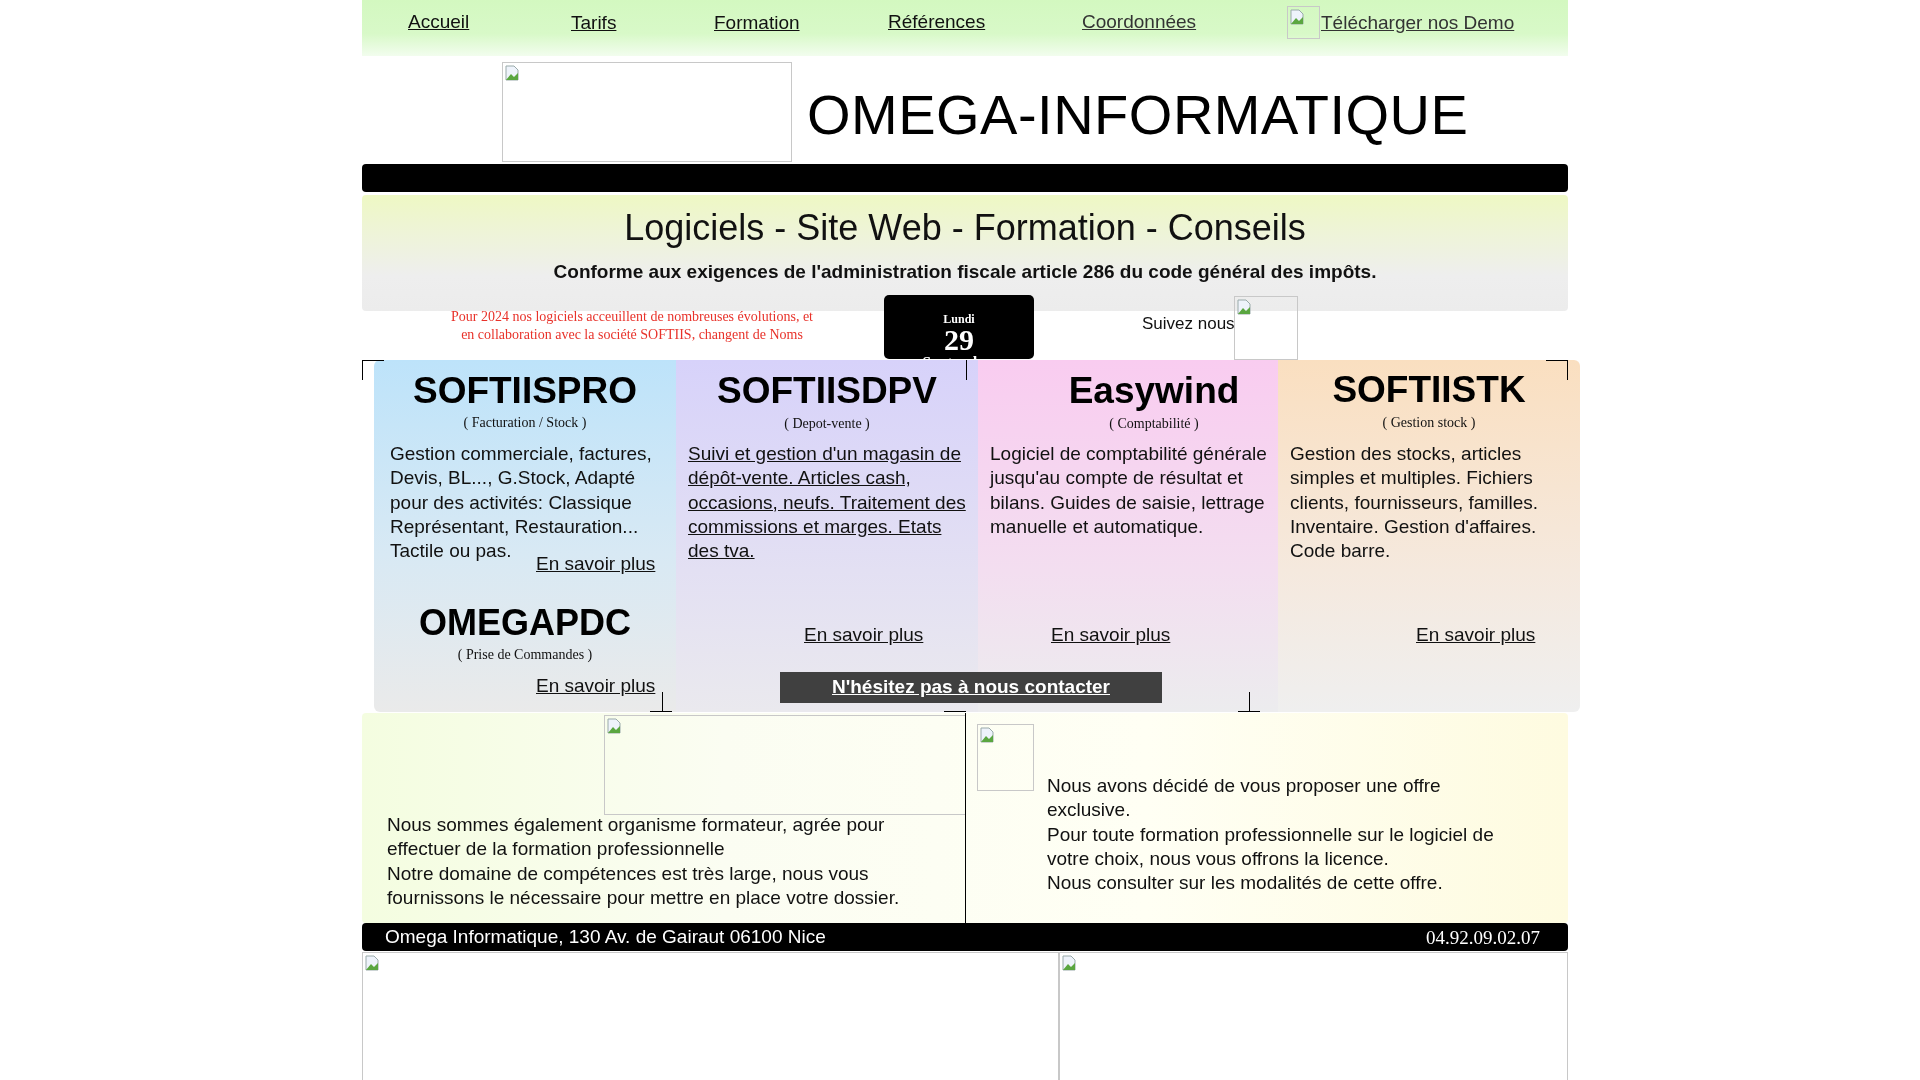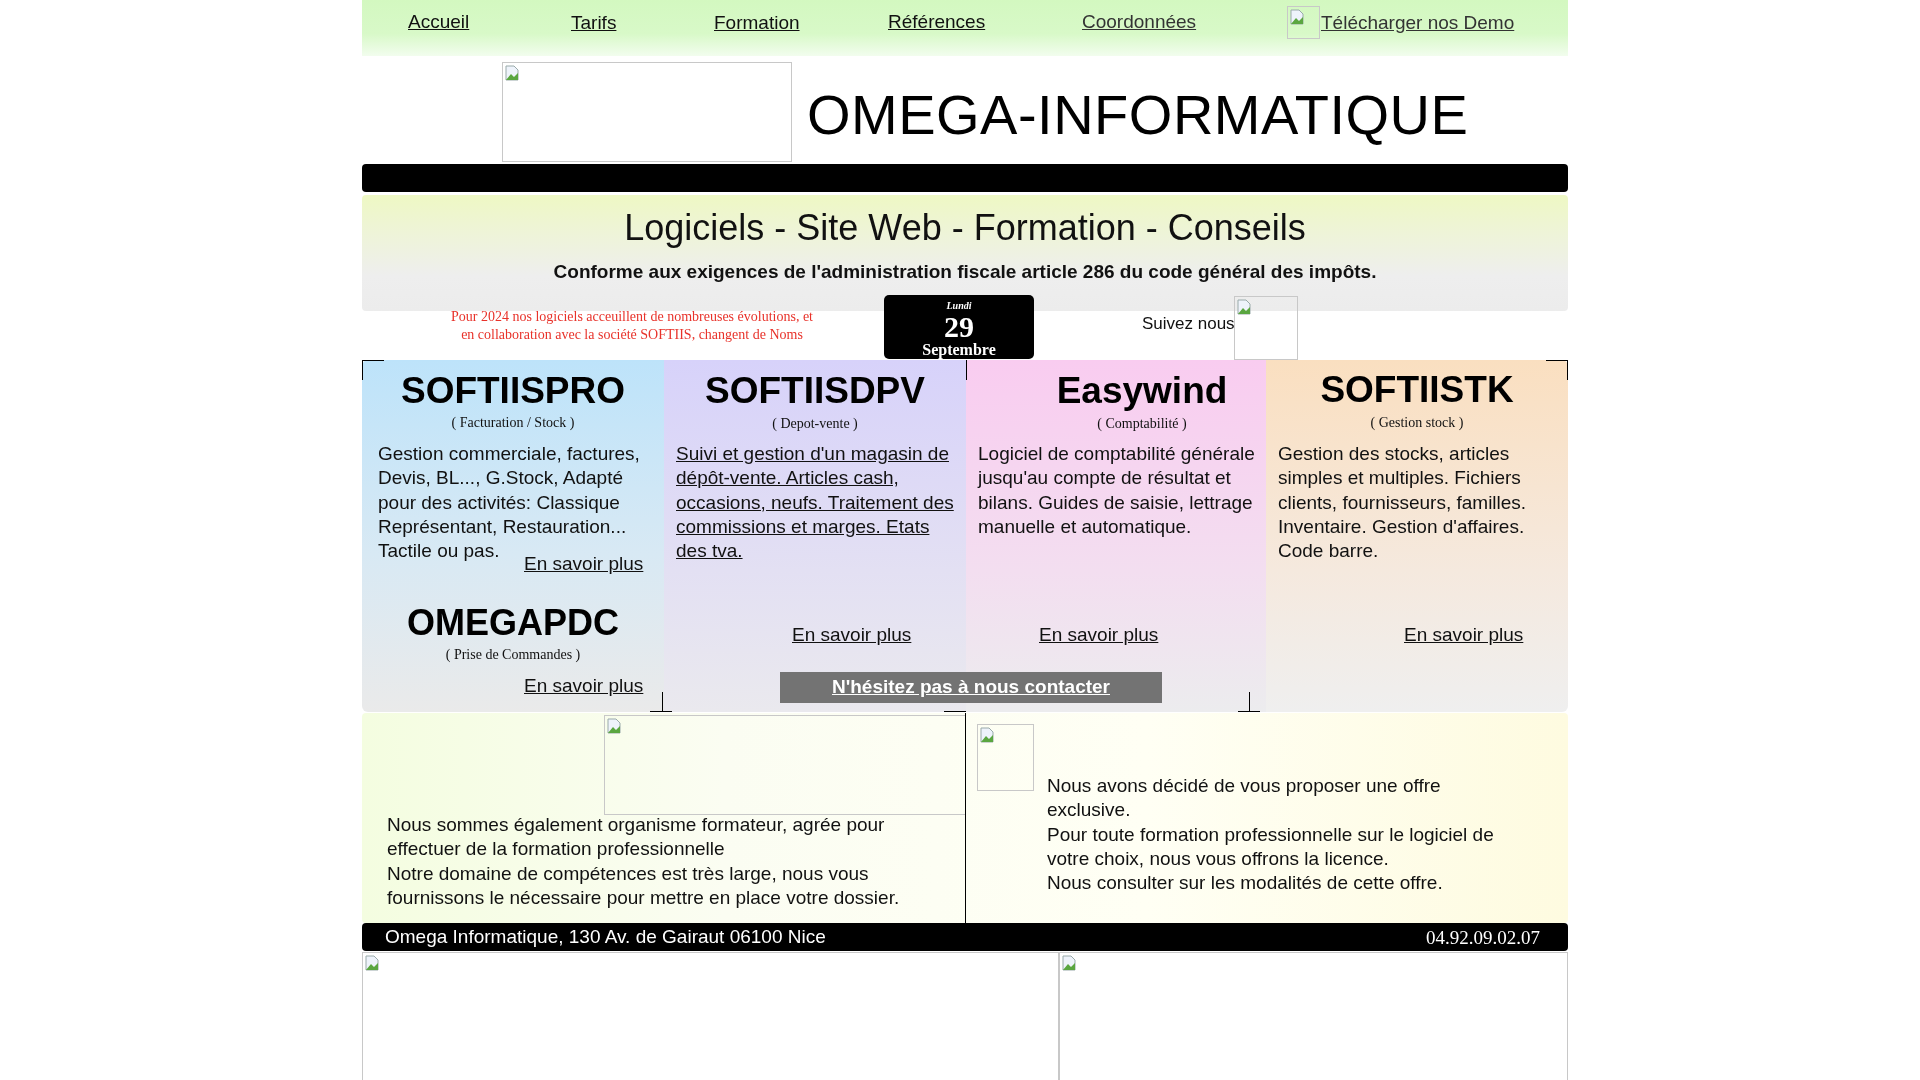--- a/index.html
+++ b/index.html
@@ -24,37 +24,37 @@
 
   .tagline-box { position: absolute; left: 0; top: 195px; width: 1206px; height: 116px;
       background: linear-gradient(#eef8c4 0%, #eef3dc 40%, #eeeeee 70%, #ececec 100%); border-radius: 4px; }
   .tagline { position: absolute; left: 0; width: 100%; top: 12px; text-align: center; font-size: 36px; color: #111; }
   .fiscal { position: absolute; left: 0; width: 100%; top: 66px; text-align: center; font-size: 19px; font-weight: bold; color: #111; }
 
   .news { position: absolute; left: 40px; top: 308px; width: 460px; text-align: center;
           font-family: "Liberation Serif", serif; font-size: 14px; line-height: 18px; color: #e8322a; }
   .date-box { position: absolute; left: 522px; top: 295px; width: 150px; height: 64px; background: #000; border-radius: 5px;
               color: #fff; font-family: "Liberation Serif", serif; font-weight: bold; text-align: center; }
-  .date-box .d1 { font-size: 10px; line-height: 14px; padding-top: 4px; font-style: italic; }
+  .date-box .d1 { font-size: 12px; line-height: 14px; padding-top: 17px; }
   .date-box .d2 { font-size: 30px; line-height: 28px; }
   .date-box .d3 { font-size: 16px; line-height: 18px; }
   .follow { position: absolute; left: 780px; top: 314px; font-size: 17px; color: #111; }
 
   
   .cards { position: absolute; left: 0; top: 360px; width: 1206px; height: 352px; }
-  .card { position: absolute; top: 0; height: 352px; }
+  .card { position: absolute; top: 0; height: 352px; margin-left: 12px; }
   .c1 { left: 0; width: 302px; background: linear-gradient(#bde3fa 0%, #d8e9f4 55%, #eaeaea 100%); border-top-left-radius: 6px; border-bottom-left-radius: 6px;}
   .c2 { left: 302px; width: 302px; background: linear-gradient(#d7d2fa 0%, #e3e0f3 60%, #eae9ee 100%); }
   .c3 { left: 604px; width: 352px; background: linear-gradient(#f9ccf0 0%, #f3def0 60%, #ececee 100%); }
   .c4 { left: 904px; width: 302px; background: linear-gradient(#fadfc0 0%, #f5e9de 60%, #efefef 100%); border-top-right-radius: 6px; border-bottom-right-radius: 6px;}
   .card h2 { position: absolute; left: 0; width: 100%; text-align: center; font-size: 37px; font-weight: bold; color: #000; top: 10px; }
   .card .sub { position: absolute; left: 0; width: 100%; text-align: center; font-family: "Liberation Serif", serif; font-size: 14px; color: #111; top: 55px; }
   .card .desc { position: absolute; top: 82px; font-size: 19px; line-height: 24.3px; color: #111; }
   .card a.more { position: absolute; font-size: 19px; color: #111; text-decoration: underline; white-space: nowrap; }
-  .contact-btn { position: absolute; left: 418px; top: 312px; width: 382px; height: 31px; background: #737373;
+  .contact-btn { position: absolute; left: 418px; top: 312px; width: 382px; height: 31px; background: #404040;
                  color: #fff; font-weight: bold; font-size: 19px; text-align: center; line-height: 30px; text-decoration: underline; }
   .corner { position: absolute; background: #000; }
 
   
   .bottom { position: absolute; left: 0; top: 713px; width: 1206px; height: 210px;
             background: linear-gradient(90deg, #f4fde0 0%, #fbfdf2 30%, #fffff4 65%, #fefbe0 100%); border-radius: 4px; }
   .divider-v { position: absolute; left: 603px; top: 713px; width: 1px; height: 210px; background: #000; }
   .bottom .txt { position: absolute; font-size: 19px; line-height: 24.3px; color: #111; }
 
   .footer { position: absolute; left: 0; top: 923px; width: 1206px; height: 28px; background: #000; border-radius: 4px; color: #fff; }

